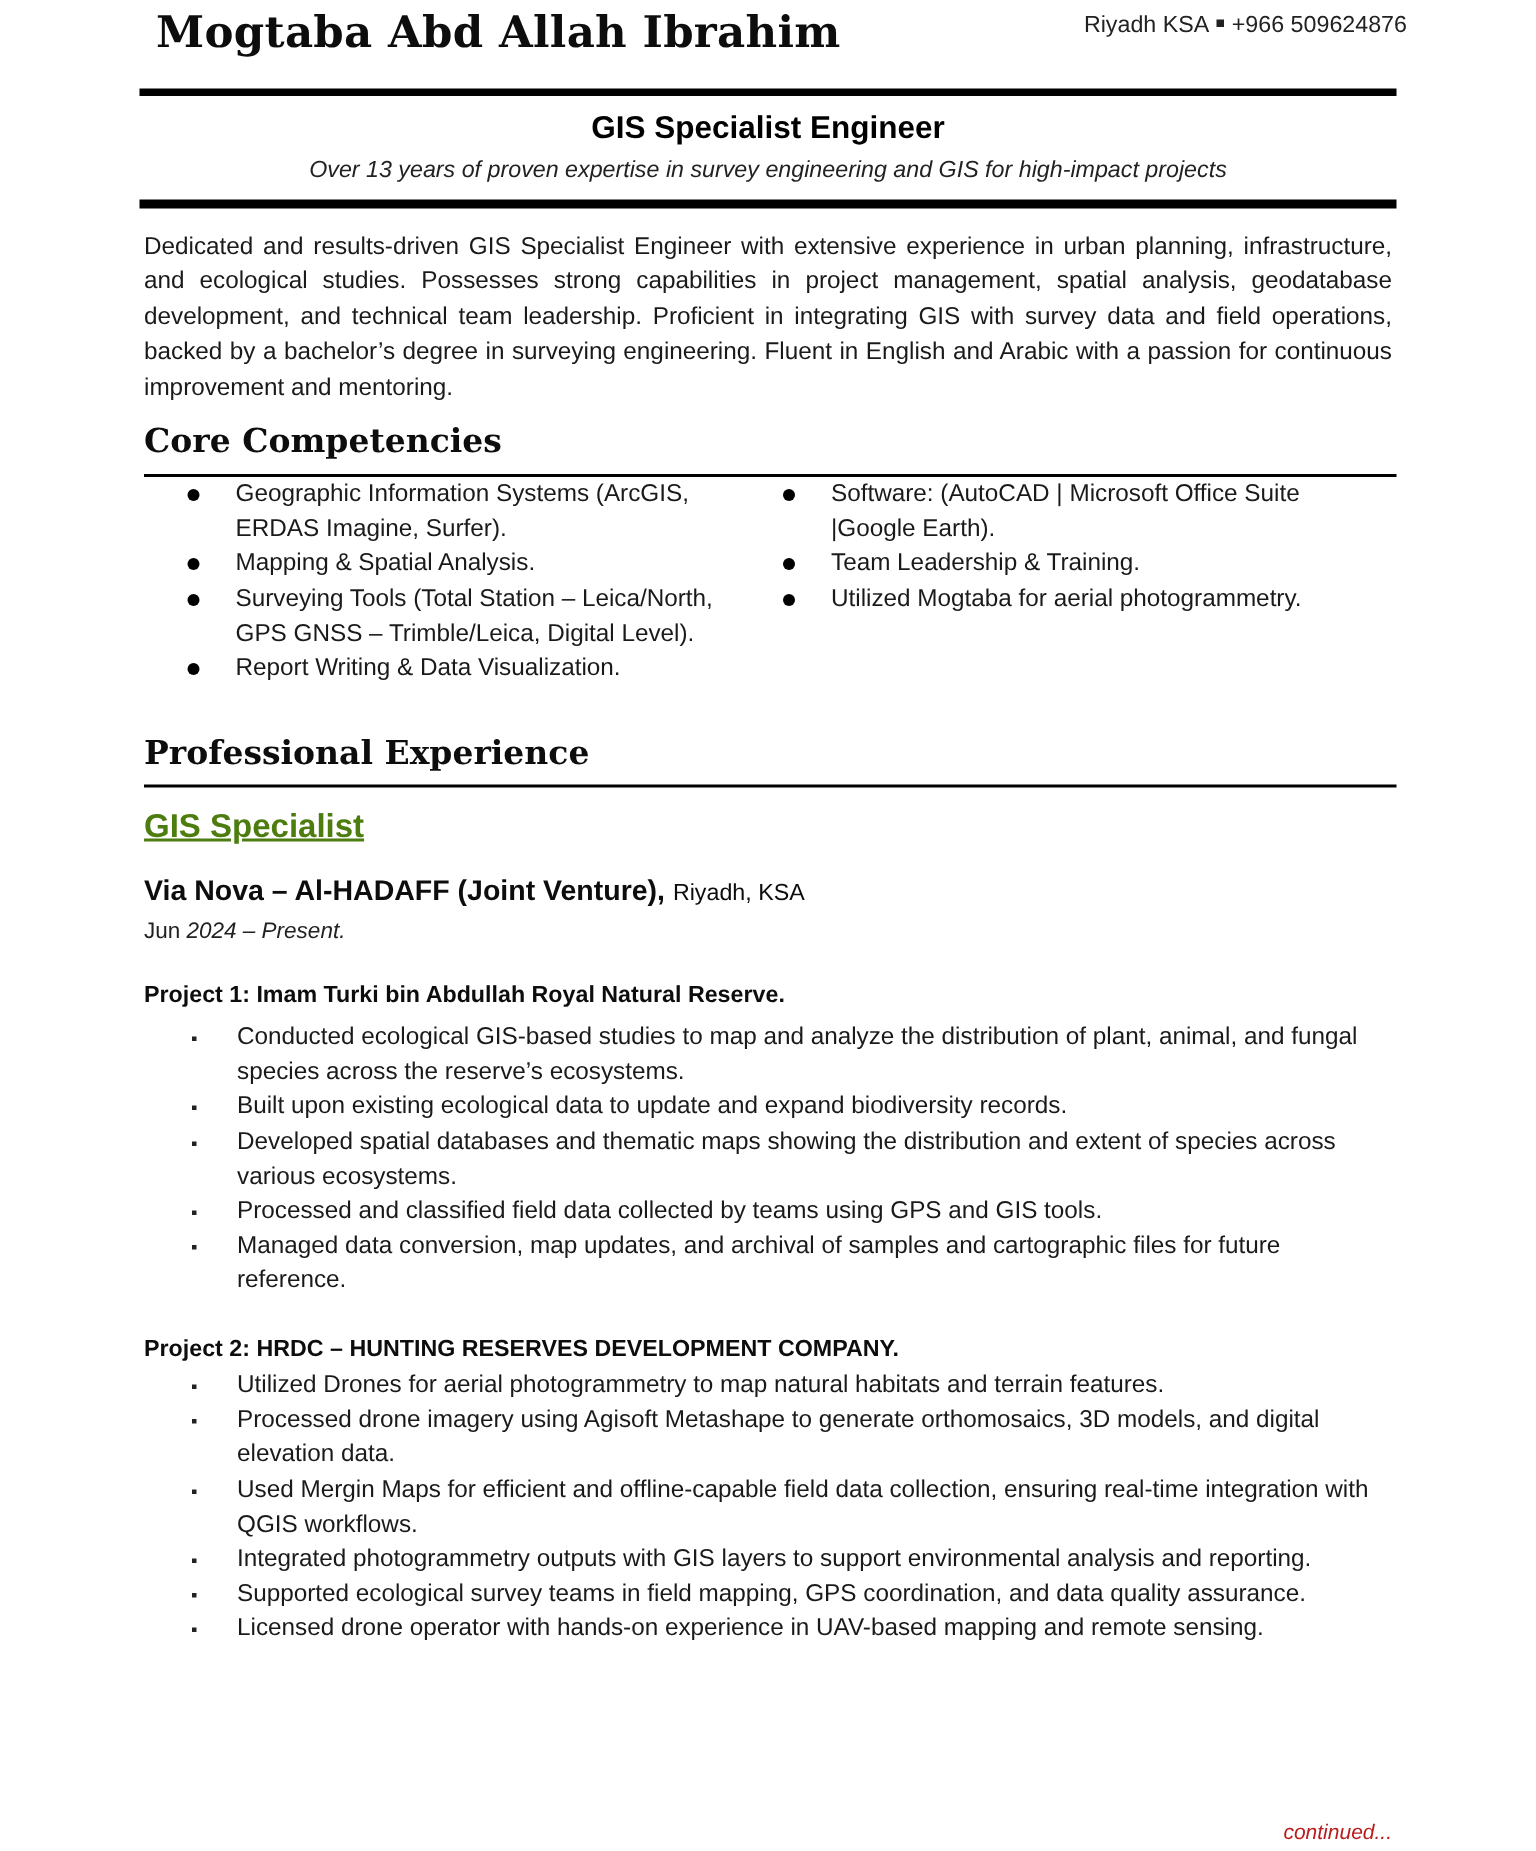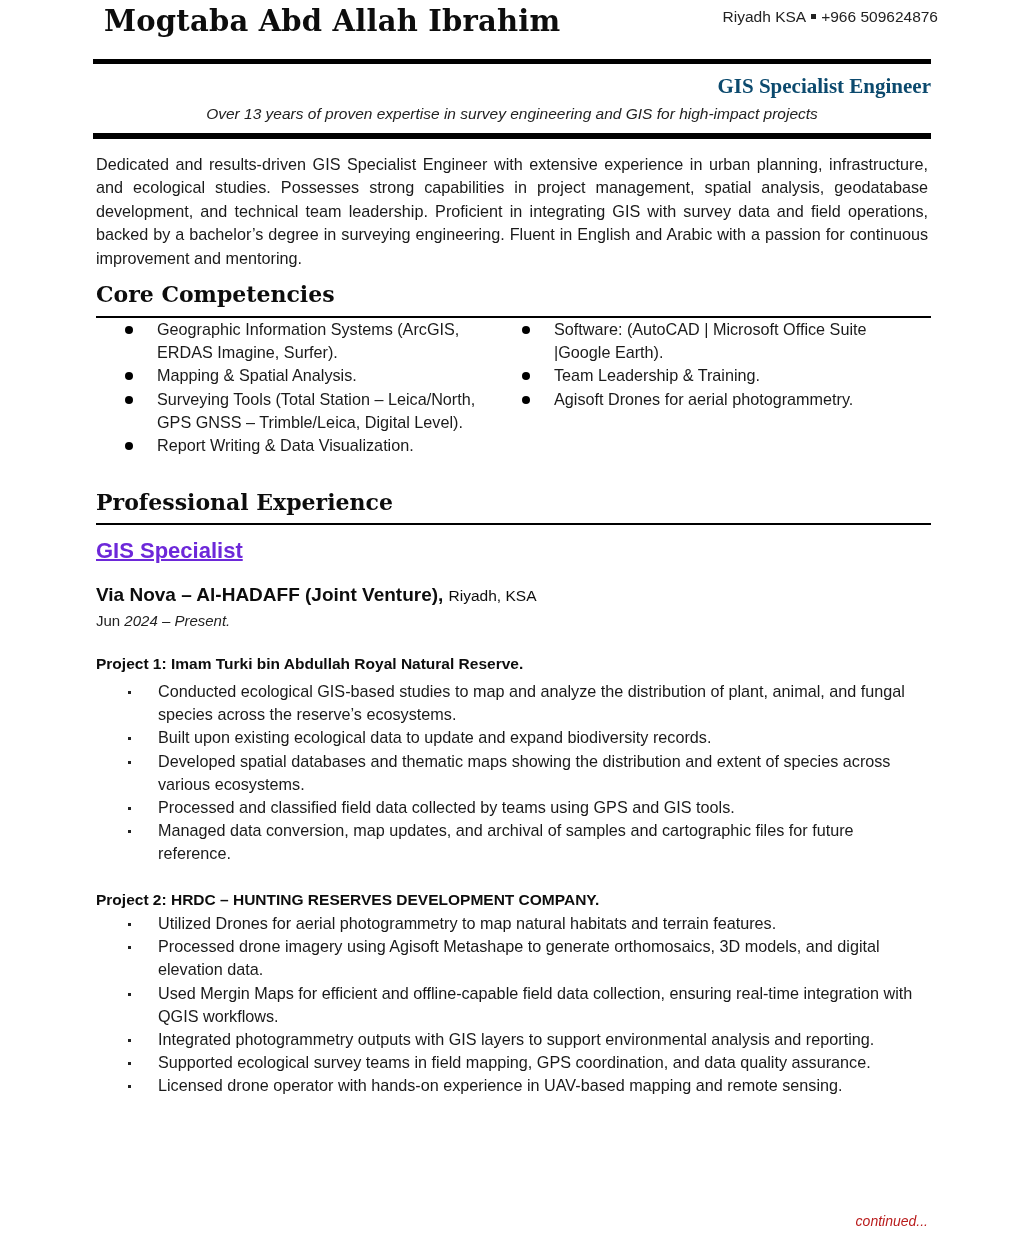--- a/index.html
+++ b/index.html
@@ -7,32 +7,32 @@
   .page { position: absolute; left: 0; top: 0; width: 1024px; height: 1234px; }
 
   .name { position: absolute; left: 104px; top: 4px; font-family: "DejaVu Serif", serif; font-weight: bold; font-size: 29px; letter-spacing: 0.2px; color: #0d0d0d; }
   .contact { position: absolute; right: 86px; top: 6px; text-align: center; font-family: "Liberation Sans", sans-serif; font-size: 15.5px; line-height: 22px; color: #222; }
   .contact a { color: #1a4fc4; text-decoration: underline; }
   .sq { display: inline-block; width: 5px; height: 5px; background: #222; margin: 0 5px 3px 5px; vertical-align: middle; }
 
   .rule-thick { position: absolute; left: 93px; width: 838px; height: 5px; background: #000; }
   .rule-thin { position: absolute; left: 96px; width: 835px; height: 2px; background: #000; }
 
-  .title { position: absolute; left: 93px; width: 838px; top: 74px; text-align: right; font-family: Liberation Serif, serif; font-weight: bold; font-size: 21px; color: #0c4a6e; }
+  .title { position: absolute; left: 93px; width: 838px; top: 74px; text-align: center; font-family: Liberation Sans, sans-serif; font-weight: bold; font-size: 21px; color: #000000; }
   .tagline { position: absolute; left: 93px; width: 838px; top: 105px; text-align: center; font-style: italic; font-size: 15.5px; color: #222; }
 
   .summary { position: absolute; left: 96px; top: 153px; width: 832px; font-size: 16.2px; line-height: 23.4px; text-align: justify; color: #1a1a1a; }
 
   .h2 { position: absolute; left: 96px; font-family: "DejaVu Serif", serif; font-weight: bold; font-size: 22px; color: #0d0d0d; }
 
   .comp-col { position: absolute; list-style: none; margin: 0; padding: 0; font-size: 16.2px; line-height: 23.2px; color: #1a1a1a; }
   .comp-col li { position: relative; padding-left: 32px; }
   .comp-col li .dot { position: absolute; left: 0; top: 8px; width: 8px; height: 8px; border-radius: 50%; background: #000; }
 
-  .role { position: absolute; left: 96px; top: 538px; font-weight: bold; font-size: 22px; text-decoration: underline; text-decoration-thickness: 2px; color: #6d28d9; }
+  .role { position: absolute; left: 96px; top: 538px; font-weight: bold; font-size: 22px; text-decoration: underline; text-decoration-thickness: 2px; color: #4d7c0f; }
   .company { position: absolute; left: 96px; top: 584px; font-size: 19px; color: #0d0d0d; text-align: right; }
   .company b { font-weight: bold; }
   .company .loc { font-size: 15.5px; font-weight: normal; }
   .dates { position: absolute; left: 96px; top: 612px; font-size: 15px; color: #222; }
   .dates i { font-style: italic; }
 
   .proj-title { position: absolute; left: 96px; font-weight: bold; font-size: 15.5px; color: #0d0d0d; }
   .bullets { position: absolute; left: 126px; width: 800px; list-style: none; margin: 0; padding: 0; font-size: 16.2px; line-height: 23.2px; color: #1a1a1a; }
   .bullets li { position: relative; padding-left: 32px; }
   .bullets li .tick { position: absolute; left: 2px; top: 11px; width: 3px; height: 3px; background: #222; }
@@ -67,21 +67,21 @@
   <ul class="comp-col" style="left:125px; top:318px; width:382px;">
     <li><span class="dot"></span><span>Geographic Information Systems (ArcGIS, ERDAS Imagine, Surfer).</span></li>
     <li><span class="dot"></span><span>Mapping &amp; Spatial Analysis.</span></li>
     <li><span class="dot"></span><span>Surveying Tools (Total Station – Leica/North, GPS GNSS – Trimble/Leica, Digital Level).</span></li>
     <li><span class="dot"></span><span>Report Writing &amp; Data Visualization.</span></li>
   </ul>
 
   <ul class="comp-col" style="left:522px; top:318px; width:390px;">
     <li><span class="dot"></span><span>Software: (AutoCAD | Microsoft Office Suite |Google Earth).</span></li>
     <li><span class="dot"></span><span>Team Leadership &amp; Training.</span></li>
-    <li><span class="dot"></span><span>Agisoft Drones for aerial photogrammetry.</span></li>
+    <li><span class="dot"></span><span>Utilized Mogtaba for aerial photogrammetry.</span></li>
   </ul>
 
   <div class="h2" style="top:489px;">Professional Experience</div>
   <div class="rule-thin" style="top:523px;"></div>
 
   <div class="role">GIS Specialist</div>
 
   <div class="company">
     <b>Via Nova – Al-HADAFF (Joint Venture),</b>
     <span class="loc">Riyadh, KSA</span>

